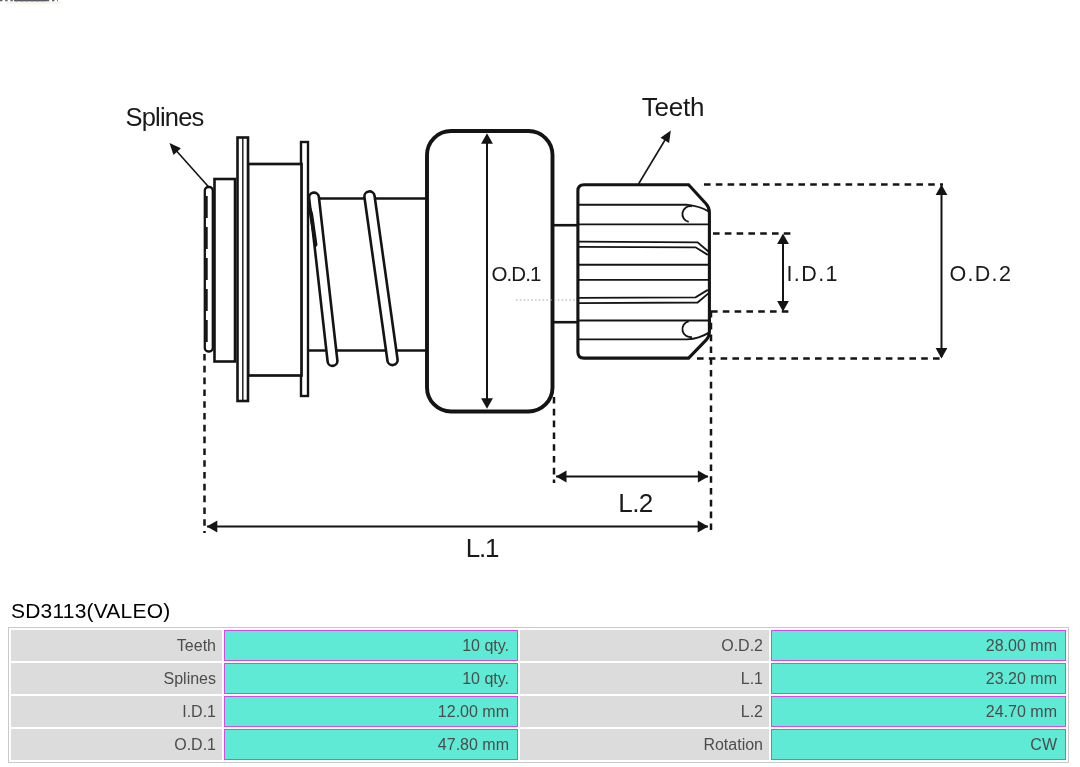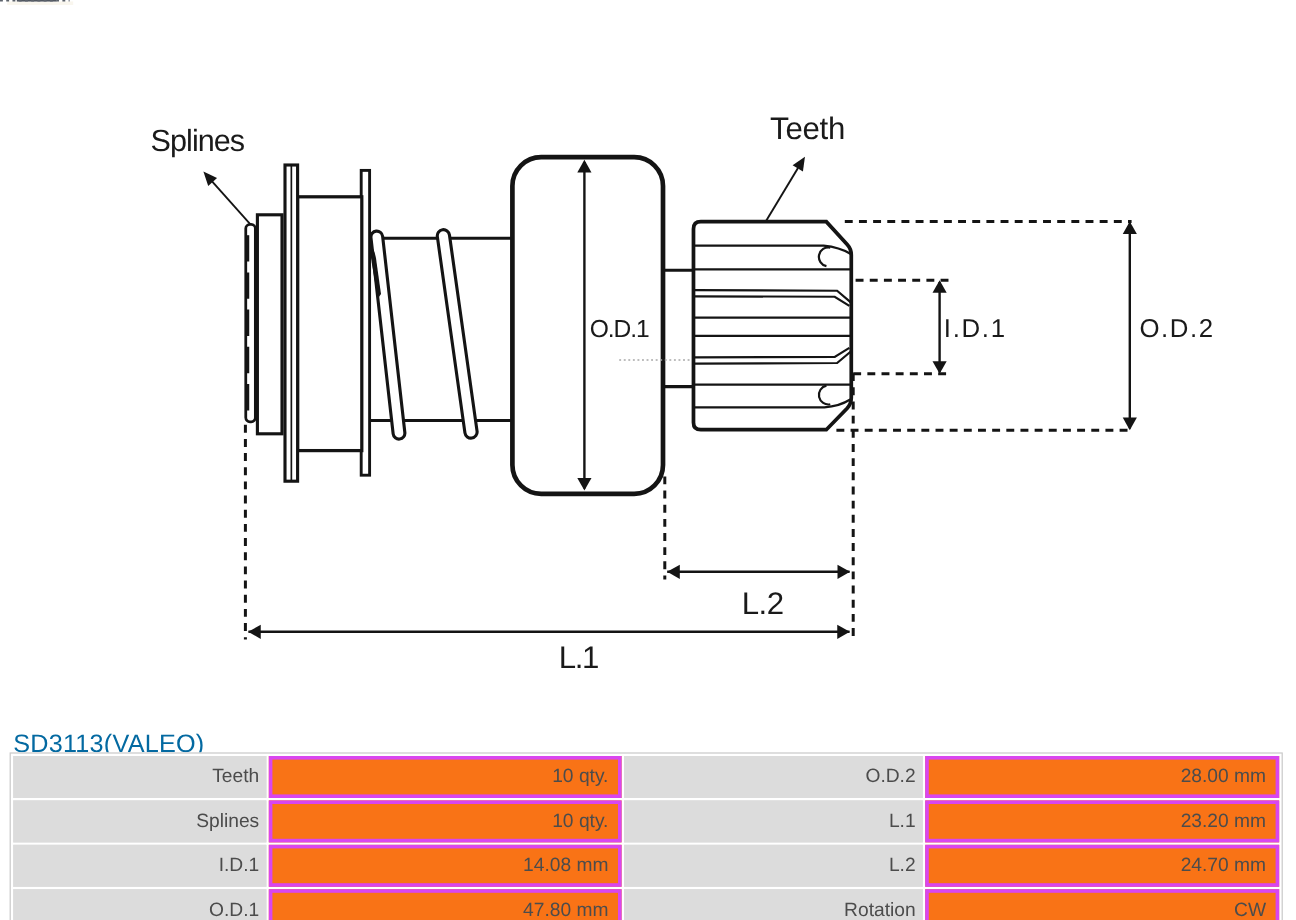--- a/index.html
+++ b/index.html
@@ -1,22 +1,22 @@
 <!DOCTYPE html>
 <html><head>
 <meta charset="utf-8">
 <style>
 html,body{margin:0;padding:0;background:#ffffff;}
 body{width:1080px;height:767px;position:relative;font-family:"Liberation Sans",sans-serif;overflow:hidden;}
 #draw{position:absolute;left:0;top:0;}
-#code{position:absolute;left:11px;top:599px;font-size:21px;color:#0369a1;letter-spacing:0.2px;margin-top:10px;}
+#code{position:absolute;left:11px;top:599px;font-size:21px;color:#000000;letter-spacing:0.2px;}
 #spec{position:absolute;left:8px;top:627px;width:1061px;border-collapse:separate;border-spacing:2px;border:1px solid #c9c9c9;background:#fff;table-layout:fixed;}
 #spec td{height:29px;font-size:16px;color:#4c4c4c;text-align:right;padding:0 8px 0 0;overflow:hidden;white-space:nowrap;}
 #spec td.l{background:#dcdcdc;border:1px solid #dcdcdc;padding-right:5px;}
-#spec td.v{background:#f97316;border:3px solid #d946ef;}
+#spec td.v{background:#5eead4;border:1px solid #d946ef;}
 </style>
 </head>
 <body>
 <svg id="draw" width="1080" height="620" viewBox="0 0 1080 620" fill="none" stroke-linecap="butt">
 
   <g stroke="none">
     <rect x="6" y="1.2" width="55" height="3" fill="#f9f6ee"></rect>
     <rect x="14" y="0" width="33" height="1.3" fill="#515760"></rect>
   </g>
   <line x1="0" y1="0.6" x2="58" y2="0.6" stroke="#5c626b" stroke-width="1.2" stroke-dasharray="2.4 2.8"></line>
@@ -130,21 +130,21 @@
         <td class="v">28.00 mm</td>
       </tr>
   <tr>
         <td class="l">Splines</td>
         <td class="v">10 qty.</td>
         <td class="l">L.1</td>
         <td class="v">23.20 mm</td>
       </tr>
   <tr>
         <td class="l">I.D.1</td>
-        <td class="v">14.08 mm</td>
+        <td class="v">12.00 mm</td>
         <td class="l">L.2</td>
         <td class="v">24.70 mm</td>
       </tr>
   <tr>
         <td class="l">O.D.1</td>
         <td class="v">47.80 mm</td>
         <td class="l">Rotation</td>
         <td class="v">CW</td>
       </tr>
 </tbody>

